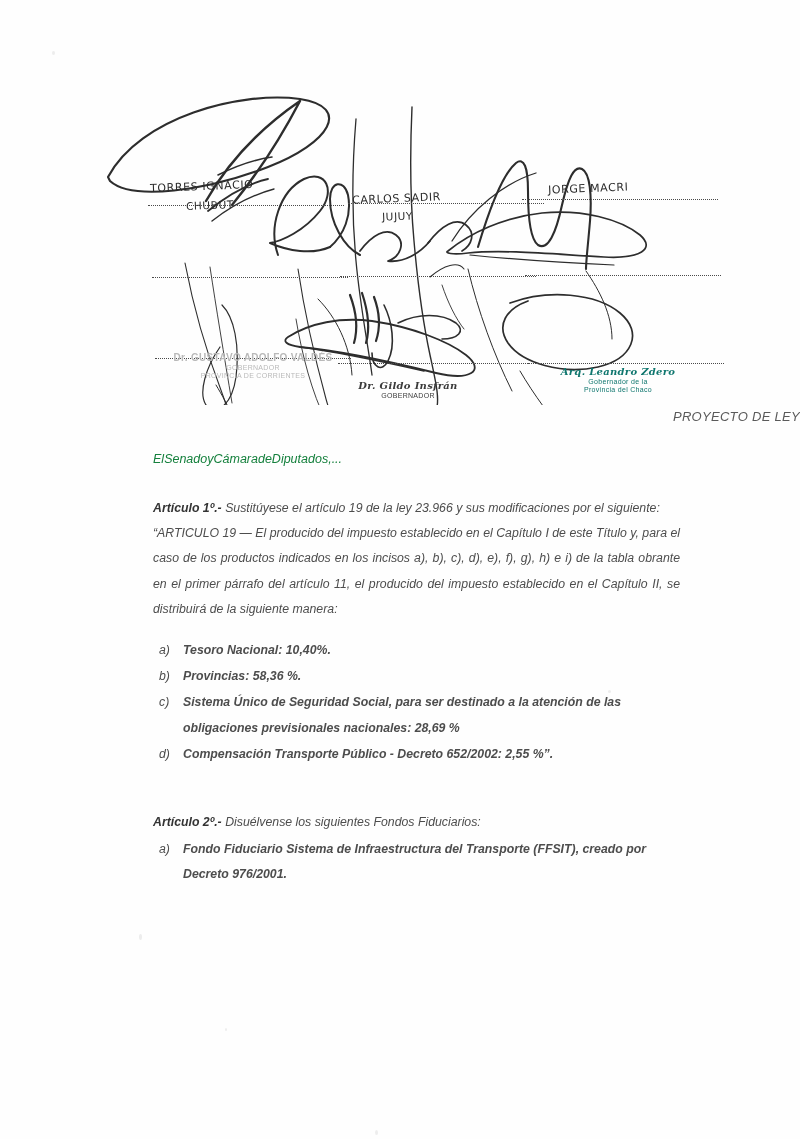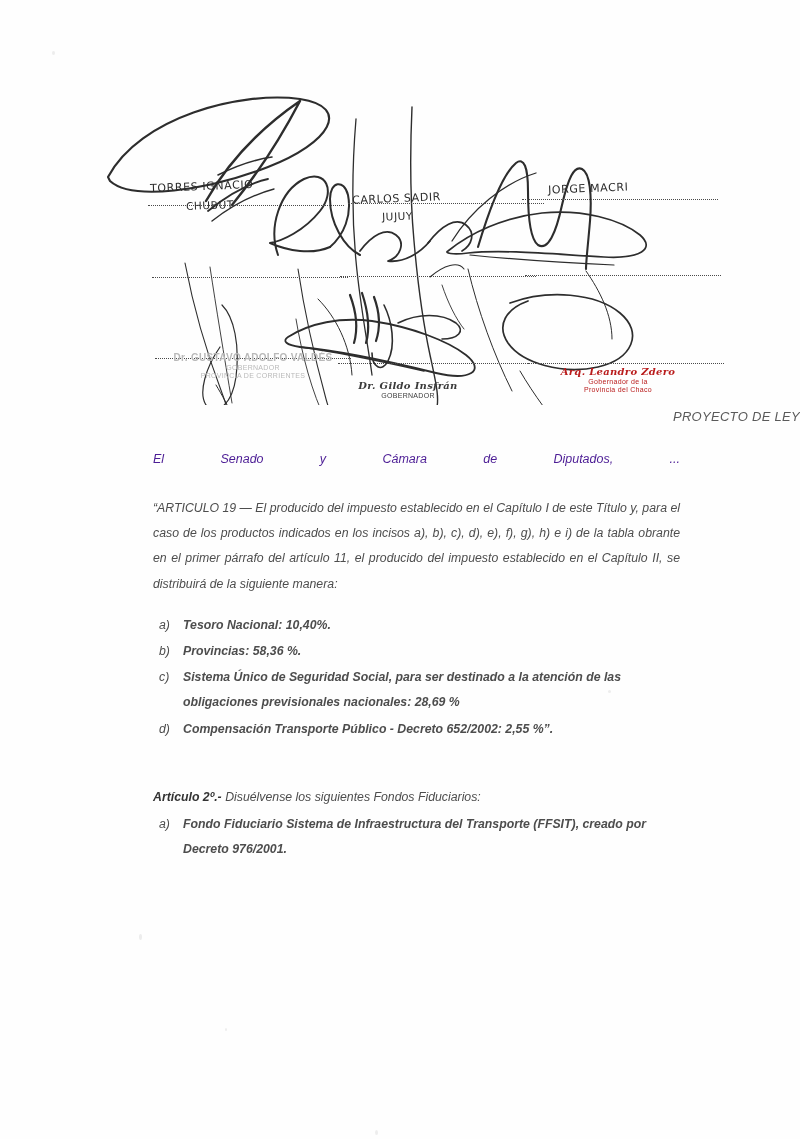--- a/index.html
+++ b/index.html
@@ -93,24 +93,23 @@
   }
   .doc-body {
     position: absolute;
     left: 153px;
     top: 452px;
     width: 527px;
     color: #4d4d4d;
   }
   .sanction-line {
     display: flex;
-    justify-content: space-between;
     font-style: italic;
     font-size: 12.5px;
-    color: #4c1d95;
+    color: #15803d;
     margin-bottom: 30px;
   }
   .sanction-line span { white-space: nowrap; }
 
   .para {
     font-style: italic;
     font-size: 12.3px;
     line-height: 2.05;
     text-align: justify;
     color: #4d4d4d;
@@ -251,41 +250,44 @@
       <div class="l2">GOBERNADOR</div>
       <div class="l3">PROVINCIA DE CORRIENTES</div>
     </div>
 
     <div class="stamp dark" style="left:318px; top:368px; width:180px;">
       <div class="l1 stamp-script">Dr. Gildo Insfrán</div>
       <div class="l2">GOBERNADOR</div>
       <div class="l3"></div>
     </div>
 
-    <div class="stamp" style="left:528px; top:366px; width:180px; color:#b91c1c;">
+    <div class="stamp" style="left:528px; top:366px; width:180px; color:#0f766e;">
       <div class="l1 stamp-script">Arq. Leandro Zdero</div>
       <div class="l2">Gobernador de la</div>
       <div class="l3">Provincia del Chaco</div>
     </div>
   </div>
 
   <div class="proyecto-title">PROYECTO DE LEY</div>
 
   <div class="doc-body">
 
     <div class="sanction-line">
       <span>El</span>
       <span>Senado</span>
       <span>y</span>
       <span>Cámara</span>
       <span>de</span>
       <span>Diputados,</span>
       <span>...</span>
     </div>
 
+    <p class="para">
+      <b>Artículo 1º.-</b><span> Sustitúyese el artículo 19 de la ley 23.966 y sus modificaciones por el siguiente:</span>
+    </p>
     <p class="para">“ARTICULO 19 — El producido del impuesto establecido en el Capítulo I de este Título y, para el caso de los productos indicados en los incisos a), b), c), d), e), f), g), h) e i) de la tabla obrante en el primer párrafo del artículo 11, el producido del impuesto establecido en el Capítulo II, se distribuirá de la siguiente manera:</p>
 
     <ol class="alpha">
       <li>
         <span class="marker">a)</span>
         <span class="txt">Tesoro Nacional: 10,40%.</span>
       </li>
       <li>
         <span class="marker">b)</span>
         <span class="txt">Provincias: 58,36 %.</span>

